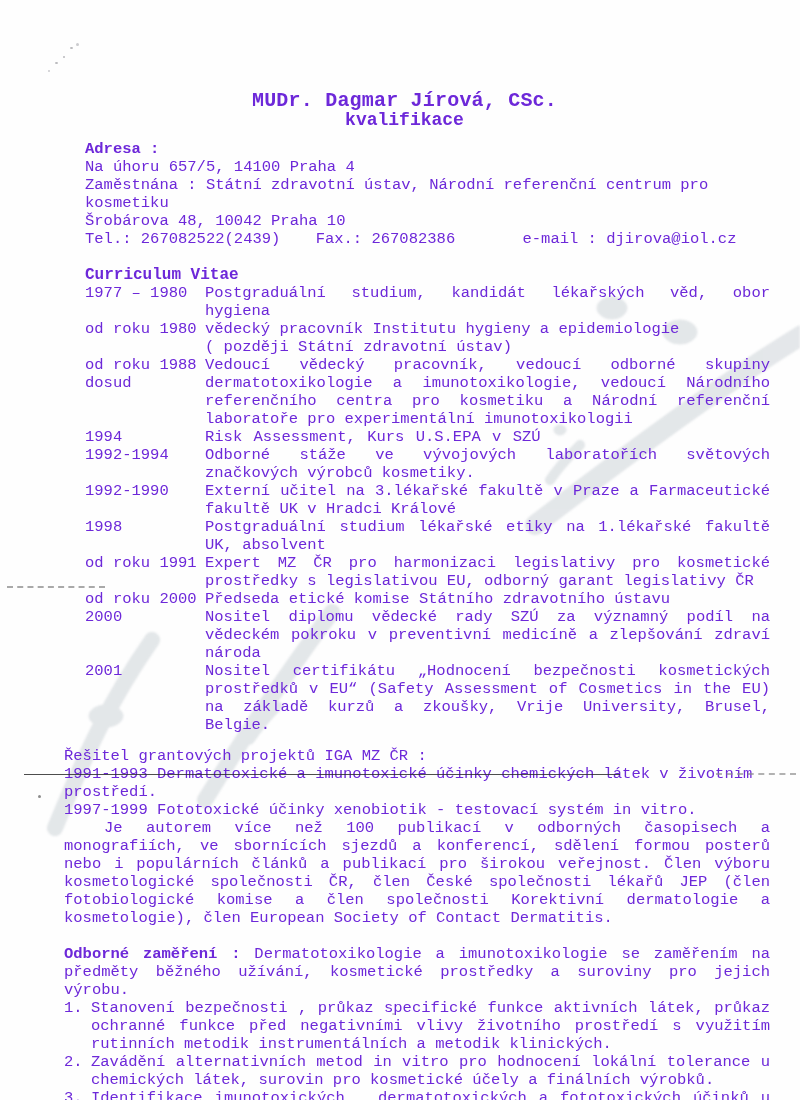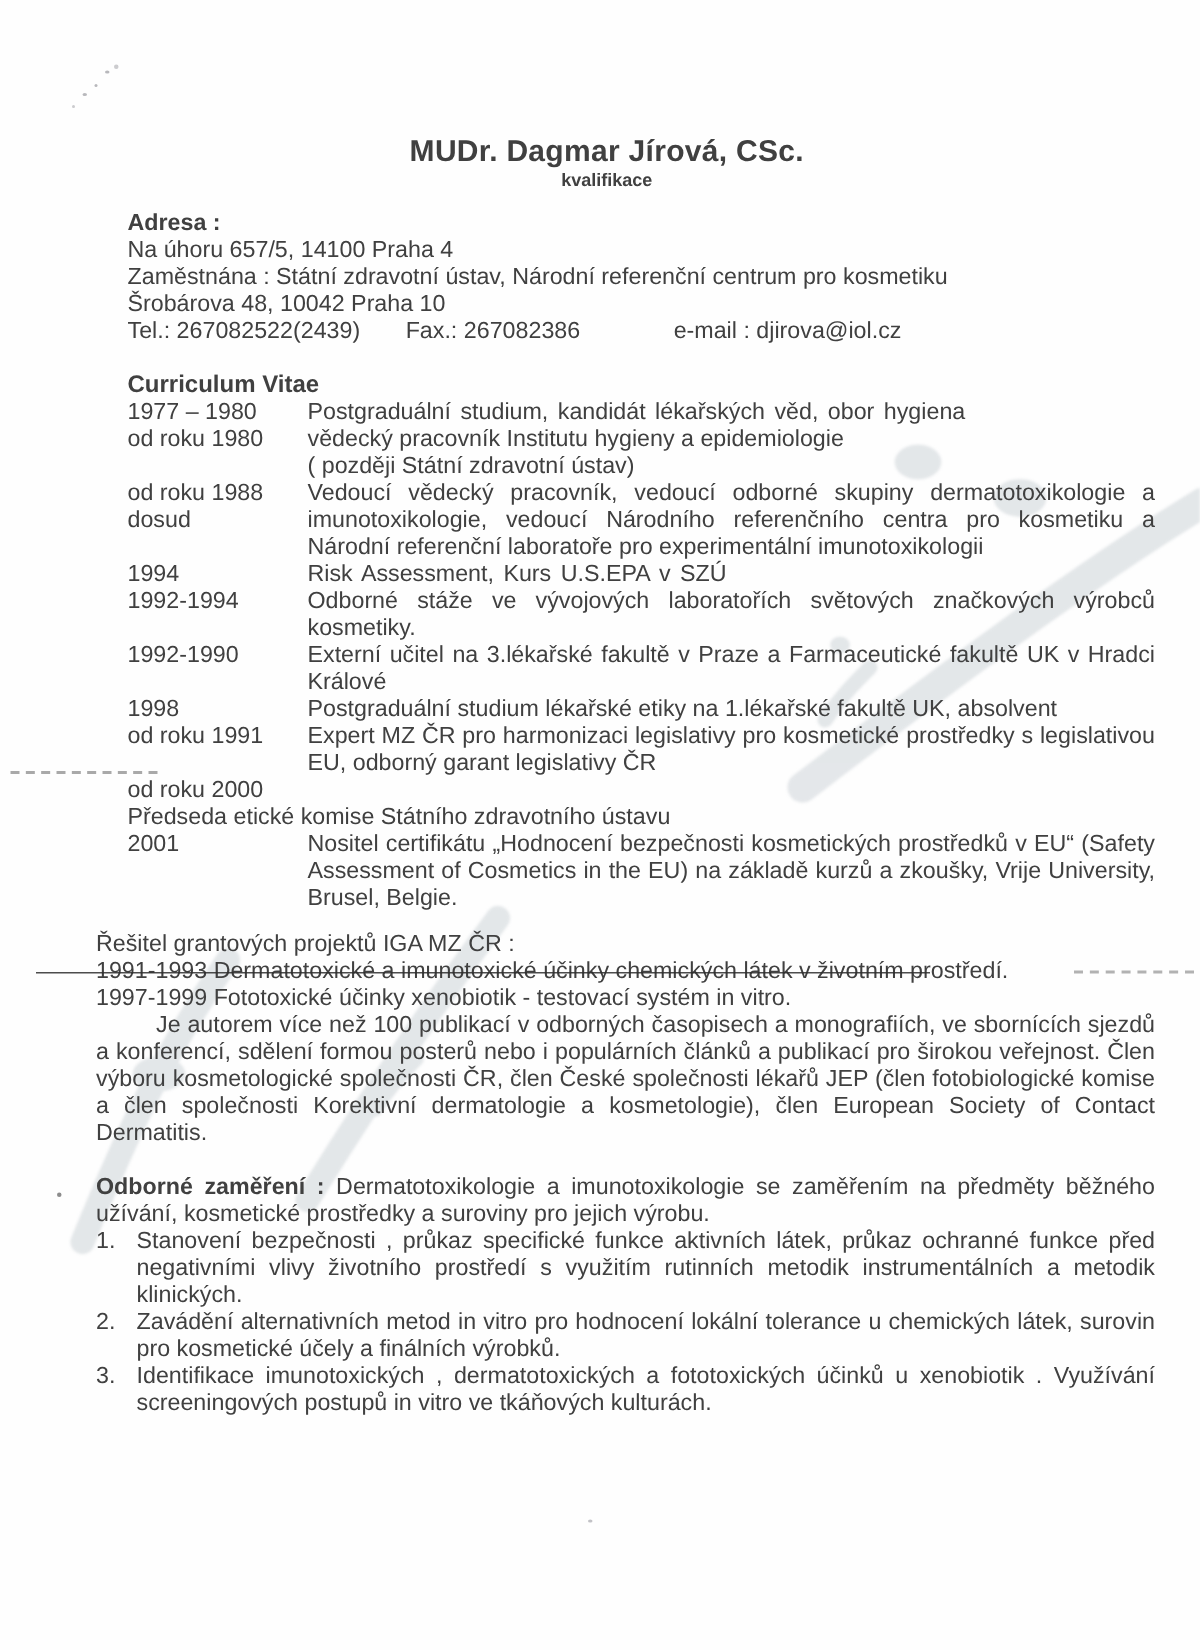--- a/index.html
+++ b/index.html
@@ -1,37 +1,37 @@
 <!DOCTYPE html>
 <html><head>
 <meta charset="utf-8">
 <style>
   html,body{margin:0;padding:0;background:#ffffff;}
   .page{
     position:relative;width:800px;height:1100px;background:#fefefe;overflow:hidden;
-    font-family:Liberation Sans, sans-serif;color:#404040;
+    font-family:Liberation Mono, monospace;color:#6d28d9;
     font-size:15.5px;line-height:18px;
   }
   .watermark{position:absolute;top:0;left:0;pointer-events:none;filter:blur(1.2px);}
   .content{position:absolute;top:0;left:0;width:800px;box-sizing:border-box;padding:0 30px 0 85px;}
   .bold{font-weight:bold;}
   .head{ text-align:center;margin-right:46px; }
   .title{margin:92px 0 0 0;font-size:20px;font-weight:bold;letter-spacing:.2px;}
-  .subtitle{font-weight:bold;font-size:12px;margin-top:1px;}
+  .subtitle{font-weight:bold;font-size:18px;margin-top:1px;}
   .addr{margin-top:11px;}
   .contact span.gap1{margin-left:26px;}
   .contact span.gap2{margin-left:58px;}
   .cv-h{margin-top:18px;font-size:16px;}
   .cv-row{display:flex;}
   .cv-period{width:120px;flex:none;white-space:pre-line;}
   .cv-text{flex:1;text-align:justify;}
   .cv-row.wide .cv-text{word-spacing:4px;}
   .cv-row.wide2 .cv-text{word-spacing:2px;}
   
-  .pre-dash{position:relative;flex-direction:column;}
+  .pre-dash{position:relative;}
   .pre-dash::before{content:"";position:absolute;left:-78px;top:-4px;width:98px;
     border-top:2px dashed #8d8d8d;opacity:.75;}
   .lower{margin-left:-21px;}
   .grants{margin-top:13px;}
   .grant-item{position:relative;}
   
   .struck::before{content:"";position:absolute;left:-40px;top:9px;width:596px;
     border-top:1.6px solid #2e2e2e;opacity:.85;}
   .struck::after{content:"";position:absolute;right:-26px;top:8px;width:80px;
     border-top:2px dashed #8a8a8a;opacity:.65;}
@@ -131,20 +131,24 @@
       </div>
       <div class="cv-row">
         <div class="cv-period">od roku 1991</div>
         <div class="cv-text">Expert MZ ČR pro harmonizaci legislativy pro kosmetické prostředky s legislativou EU, odborný garant legislativy ČR</div>
       </div>
       <div class="cv-row pre-dash">
         <div class="cv-period">od roku 2000</div>
         <div class="cv-text">Předseda etické komise Státního zdravotního ústavu</div>
       </div>
       <div class="cv-row">
+        <div class="cv-period">2000</div>
+        <div class="cv-text">Nositel diplomu vědecké rady SZÚ za významný podíl na vědeckém pokroku v preventivní medicíně a zlepšování zdraví národa</div>
+      </div>
+      <div class="cv-row">
         <div class="cv-period">2001</div>
         <div class="cv-text">Nositel certifikátu „Hodnocení bezpečnosti kosmetických prostředků v EU“ (Safety Assessment of Cosmetics in the EU) na základě kurzů a zkoušky, Vrije University, Brusel, Belgie.</div>
       </div>
     </div>
 
     <div class="lower">
       <div class="grants">
         <div>Řešitel grantových projektů IGA MZ ČR :</div>
         <div class="grant-item struck">1991-1993  Dermatotoxické a imunotoxické účinky chemických látek v životním prostředí.</div>
         <div class="grant-item">1997-1999  Fototoxické účinky xenobiotik - testovací systém  in vitro.</div>

